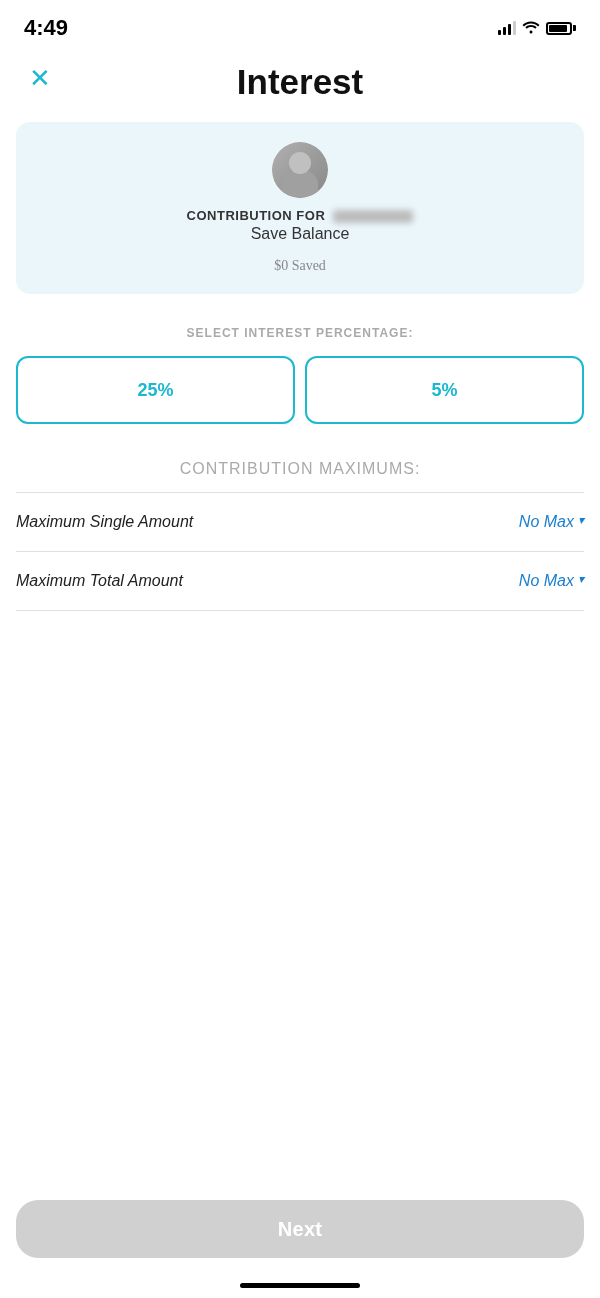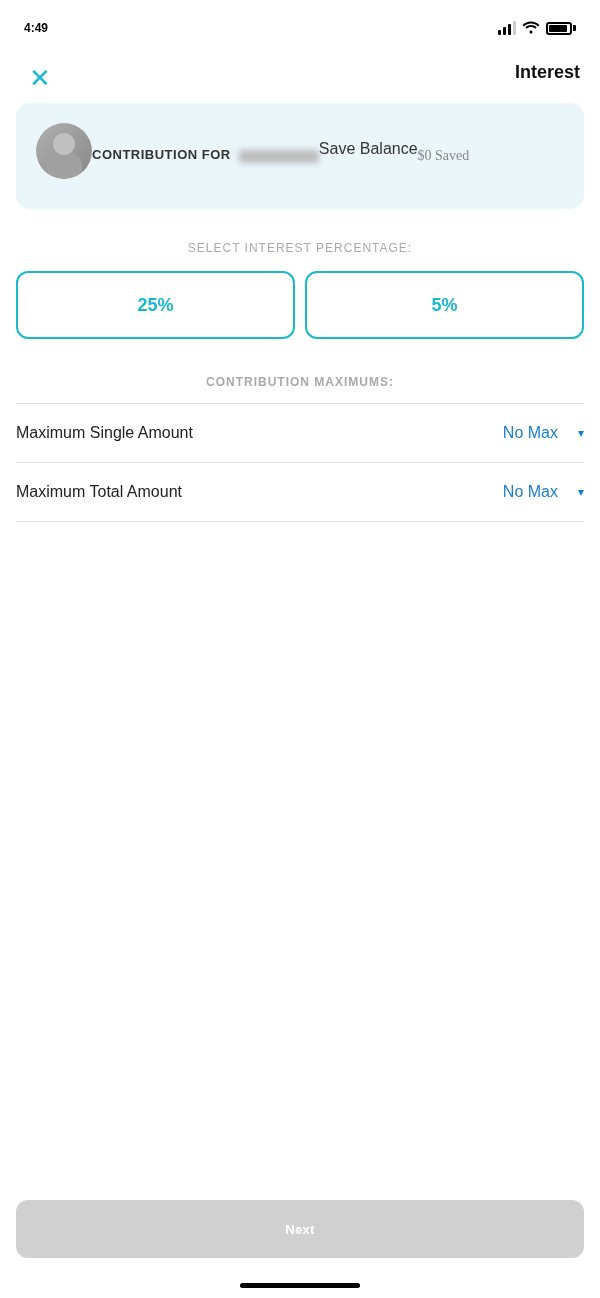--- a/index.html
+++ b/index.html
@@ -17,21 +17,21 @@
     
     .status-bar {
       display: flex;
       justify-content: space-between;
       align-items: center;
       padding: 14px 24px 8px 24px;
       height: 50px;
     }
 
     .status-time {
-      font-size: 12px;
+      font-size: 22px;
       font-weight: 600;
       color: #000;
     }
 
     .status-icons {
       display: flex;
       align-items: center;
       gap: 6px;
     }
 
@@ -99,35 +99,36 @@
 
     .close-x {
       color: #1CB8D0;
       font-size: 26px;
       font-weight: 400;
       line-height: 1;
     }
 
     
     .page-title {
-      text-align: right;
-      font-size: 18px;
+      text-align: center;
+      font-size: 35px;
       font-weight: 700;
       color: #111;
       margin-top: 12px;
       padding: 0 20px;
     }
 
     
     .contribution-card {
       margin: 20px 16px 0 16px;
       background: #EBF6FB;
       border-radius: 14px;
       padding: 20px 20px 20px 20px;
       display: flex;
+      flex-direction: column;
       align-items: center;
     }
 
     .avatar-container {
       width: 56px;
       height: 56px;
       border-radius: 50%;
       overflow: hidden;
       margin-bottom: 10px;
       background: #ccc;
@@ -199,21 +200,21 @@
     .saved-amount {
       font-size: 14px;
       color: #888;
       font-family: Liberation Serif, serif;
     }
 
     
     .section-label {
       text-align: center;
       font-size: 12px;
-      font-weight: 400;
+      font-weight: 700;
       color: #aaa;
       letter-spacing: 1px;
       text-transform: uppercase;
       margin-top: 32px;
       margin-bottom: 16px;
     }
 
     
     .interest-buttons {
       display: flex;
@@ -233,51 +234,52 @@
       font-weight: 600;
       cursor: pointer;
       display: flex;
       align-items: center;
       justify-content: center;
     }
 
     
     .maximums-label {
       text-align: center;
-      font-size: 12px;
-      font-weight: 700;
+      font-size: 16px;
+      font-weight: 400;
       color: #aaa;
       letter-spacing: 1px;
       text-transform: uppercase;
       margin-top: 36px;
       margin-bottom: 0;
     }
 
     .divider {
       height: 1px;
       background: #e0e0e0;
       margin: 0 16px;
     }
 
     .max-row {
       display: flex;
       justify-content: space-between;
       align-items: center;
       padding: 20px 16px;
+      font-style: italic;
     }
 
     .max-row-label {
       font-size: 16px;
       color: #222;
     }
 
     .max-row-value {
       display: flex;
-      align-items: center;
-      gap: 20px;
+      align-items: flex-start;
+      gap: 4px;
       color: #1a7fcf;
       font-size: 16px;
       font-weight: 500;
       cursor: pointer;
     }
 
     .chevron-down {
       font-size: 12px;
       color: #1a7fcf;
     }
@@ -288,23 +290,23 @@
       bottom: 40px;
       left: 16px;
       right: 16px;
     }
 
     .next-btn {
       width: 100%;
       height: 58px;
       background: #d0d0d0;
       border: none;
-      border-radius: 12px;
+      border-radius: 22px;
       color: #fff;
-      font-size: 13px;
+      font-size: 20px;
       font-weight: 600;
       cursor: pointer;
       letter-spacing: 0.3px;
     }
 
     
     .home-indicator {
       position: absolute;
       bottom: 10px;
       left: 50%;

